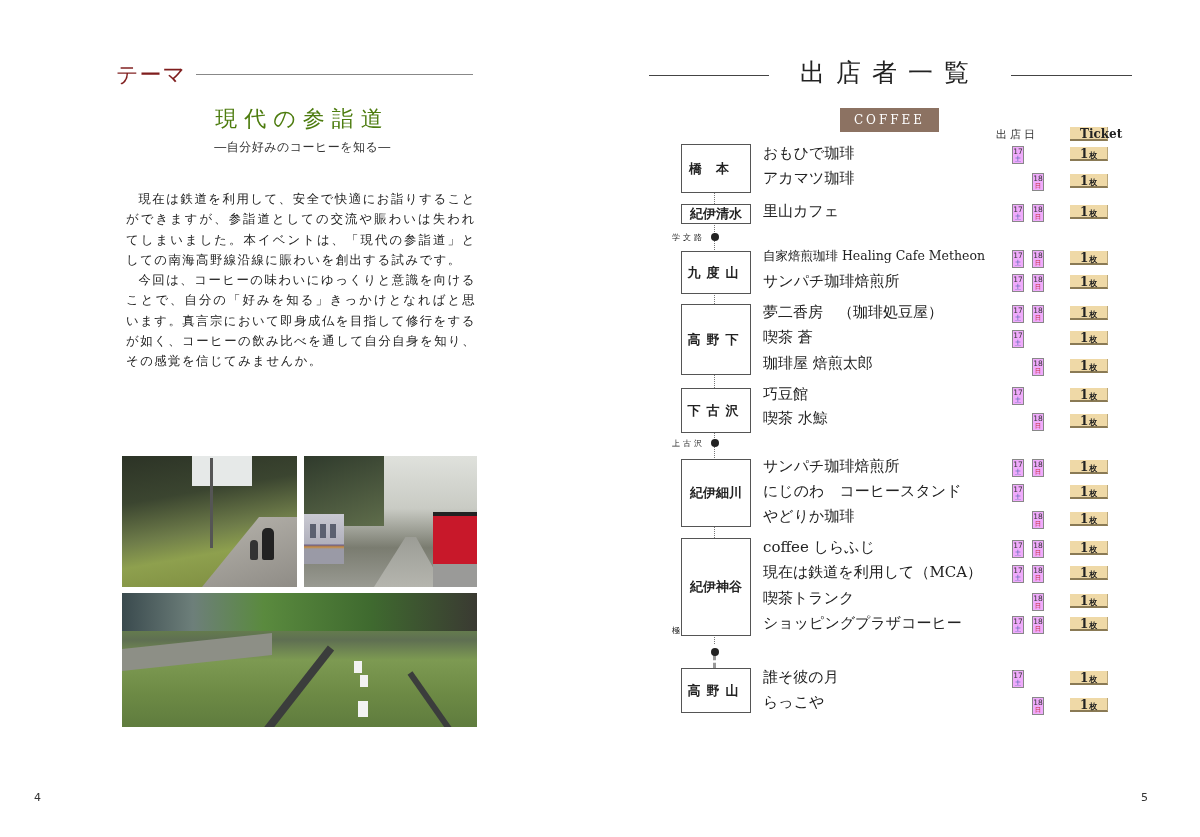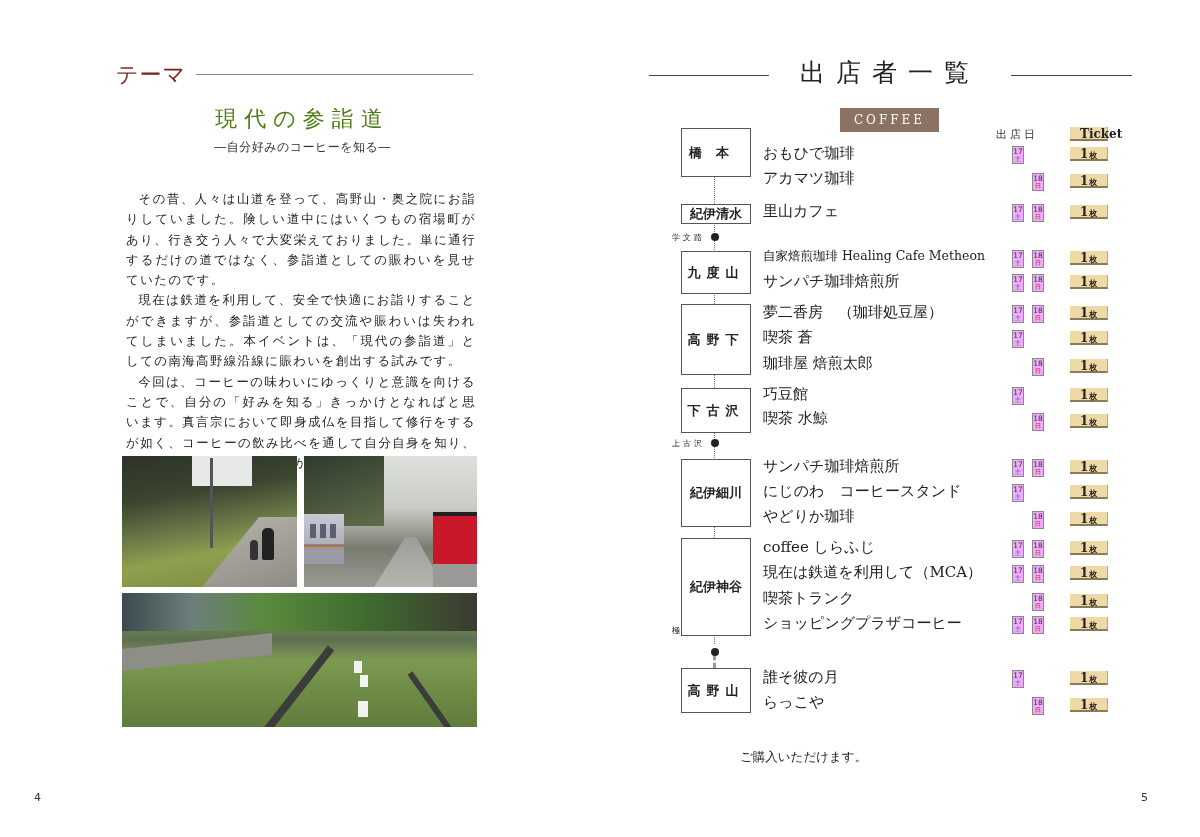--- a/index.html
+++ b/index.html
@@ -84,21 +84,20 @@
 </head>
 <body>
 
 <div class="theme-heading">テーマ</div>
 <div class="theme-rule"></div>
 
 <div class="main-title">現代の参詣道</div>
 <div class="sub-title">―自分好みのコーヒーを知る―</div>
 
 <div class="body-text">
-  <p>その昔、人々は山道を登って、高野山・奥之院にお詣りしていました。険しい道中にはいくつもの宿場町があり、行き交う人々で大変栄えておりました。単に通行するだけの道ではなく、参詣道としての賑わいを見せていたのです。</p>
   <p>現在は鉄道を利用して、安全で快適にお詣りすることができますが、参詣道としての交流や賑わいは失われてしまいました。本イベントは、「現代の参詣道」としての南海高野線沿線に賑わいを創出する試みです。</p>
   <p>今回は、コーヒーの味わいにゆっくりと意識を向けることで、自分の「好みを知る」きっかけとなればと思います。真言宗において即身成仏を目指して修行をするが如く、コーヒーの飲み比べを通して自分自身を知り、その感覚を信じてみませんか。</p>
 </div>
 
 <div class="photo photo1">
   <div class="sky"></div>
   <div class="road"></div>
   <div class="pole"></div>
   <div class="child"></div>
   <div class="person"></div>
@@ -138,21 +137,21 @@
 
 <div id="route">
     <div class="track" style="top:144px;height:500px"></div>
     <div class="track-dash" style="top:655px;height:13px"></div>
     <div class="dot" style="top:233px"></div>
     <div class="dot-label" style="left:655px;top:232px">学文路</div>
     <div class="dot" style="top:439px"></div>
     <div class="dot-label" style="left:655px;top:438px">上古沢</div>
     <div class="dot" style="top:648px"></div>
     <div class="dot-label" style="left:655px;top:625px">極楽橋</div>
-    <div class="station wide" style="top:128px;height:49px">橋本</div>
+    <div class="station wide" style="top:144px;height:49px">橋本</div>
     <div class="shop" style="top:144px">おもひで珈琲</div>
     <div class="daybox sat" style="left:1012px;top:146px">
       <span class="n">17</span>
       <span class="w">土</span>
     </div>
     <div class="ticket" style="top:147px"><span>1</span><span class="u">枚</span></div>
     <div class="shop" style="top:169px">アカマツ珈琲</div>
     <div class="daybox sun" style="left:1032px;top:173px">
       <span class="n">18</span>
       <span class="w">日</span>
@@ -295,16 +294,15 @@
     <div class="ticket" style="top:671px"><span>1</span><span class="u">枚</span></div>
     <div class="shop" style="top:693px">らっこや</div>
     <div class="daybox sun" style="left:1032px;top:697px">
       <span class="n">18</span>
       <span class="w">日</span>
     </div>
     <div class="ticket" style="top:698px"><span>1</span><span class="u">枚</span></div>
   </div>
 
 <div class="note">
-  <span class="l2">ご購入いただけます。</span>
 </div>
 
 <div class="page-num page-right">5</div>
 
 </body></html>

